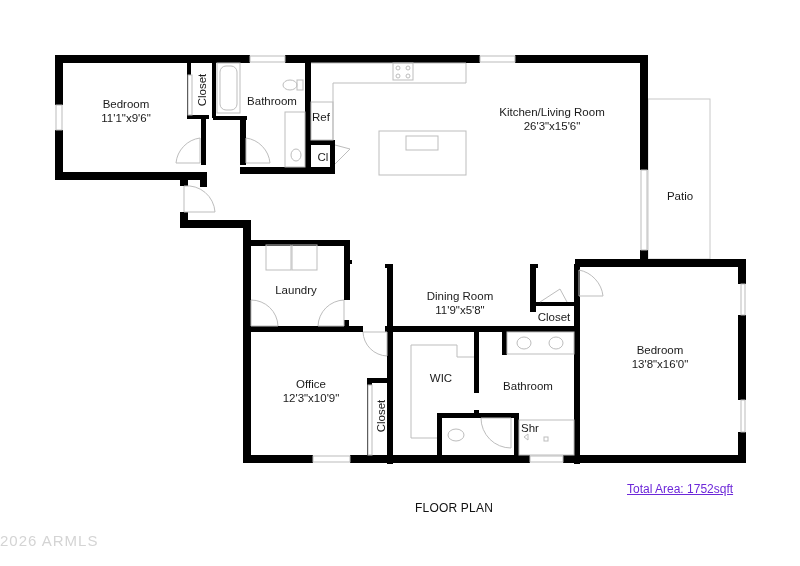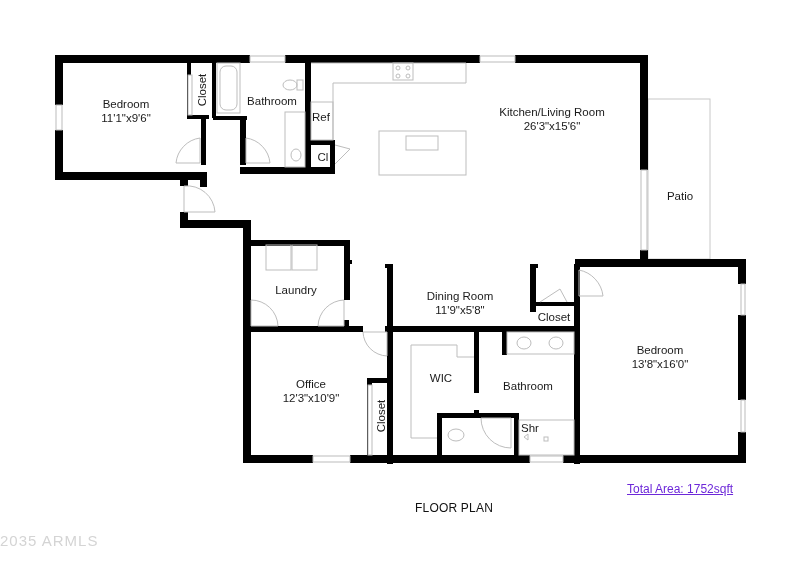--- a/index.html
+++ b/index.html
@@ -175,13 +175,13 @@
   <span>Office</span>
   <span class="dim">12'3"x10'9"</span>
 </div>
 <div class="lbl rot" style="left:381px;top:416px;">Closet</div>
 <div class="lbl" style="left:441px;top:378px;">WIC</div>
 <div class="lbl" style="left:528px;top:386px;">Bathroom</div>
 <div class="lbl" style="left:518px;top:428px;margin-left:12px;">Shr</div>
 
 <div class="footer-area">Total Area: 1752sqft</div>
 <div class="footer-title">FLOOR PLAN</div>
-<div class="copyright">2035 ARMLS</div>
+<div class="copyright">2026 ARMLS</div>
 
 </body></html>

